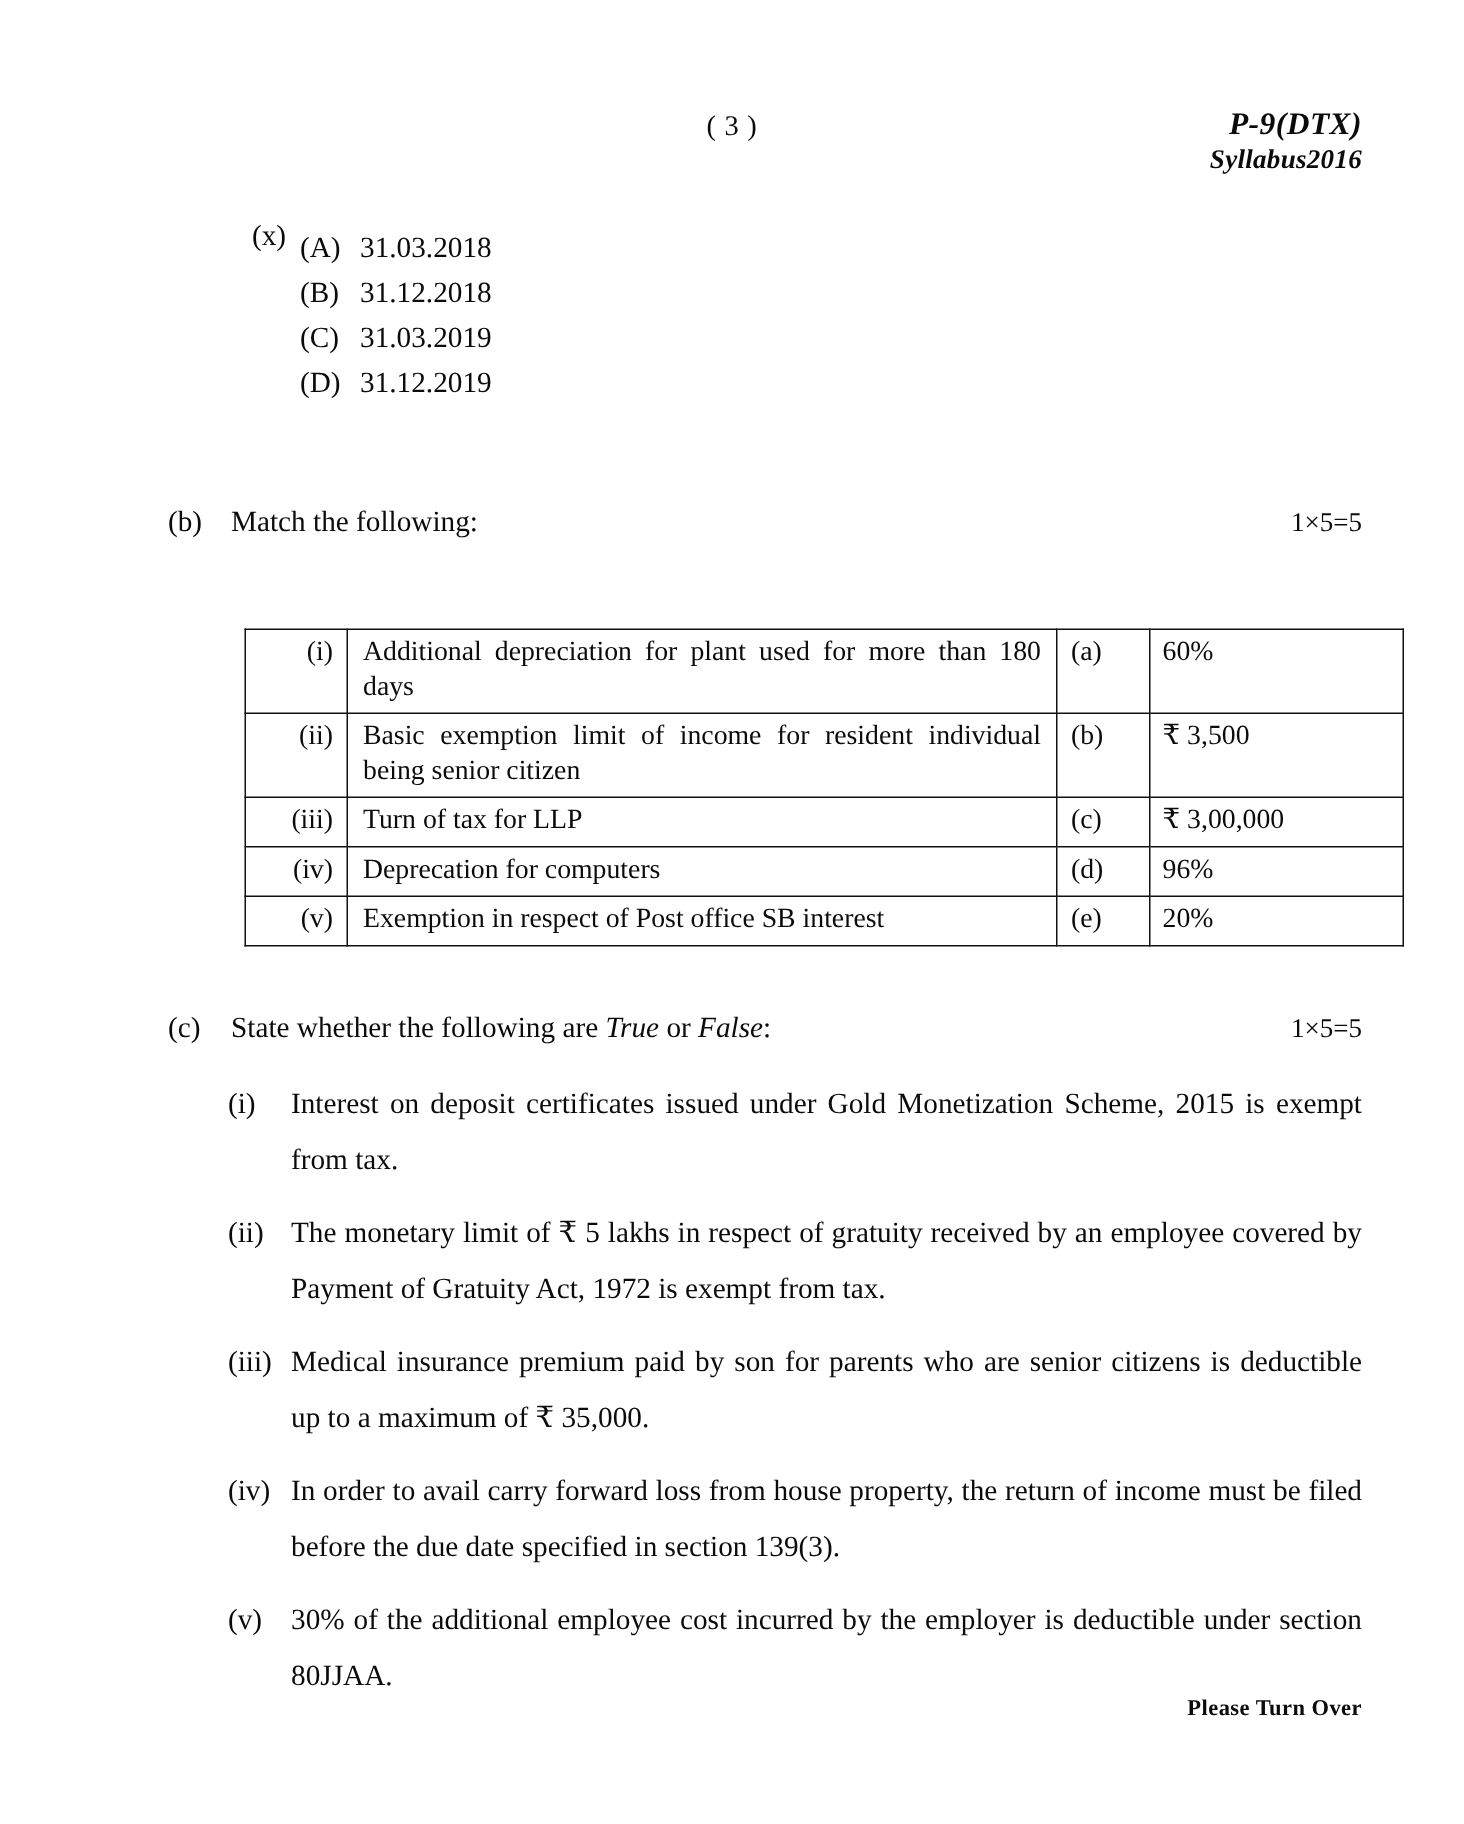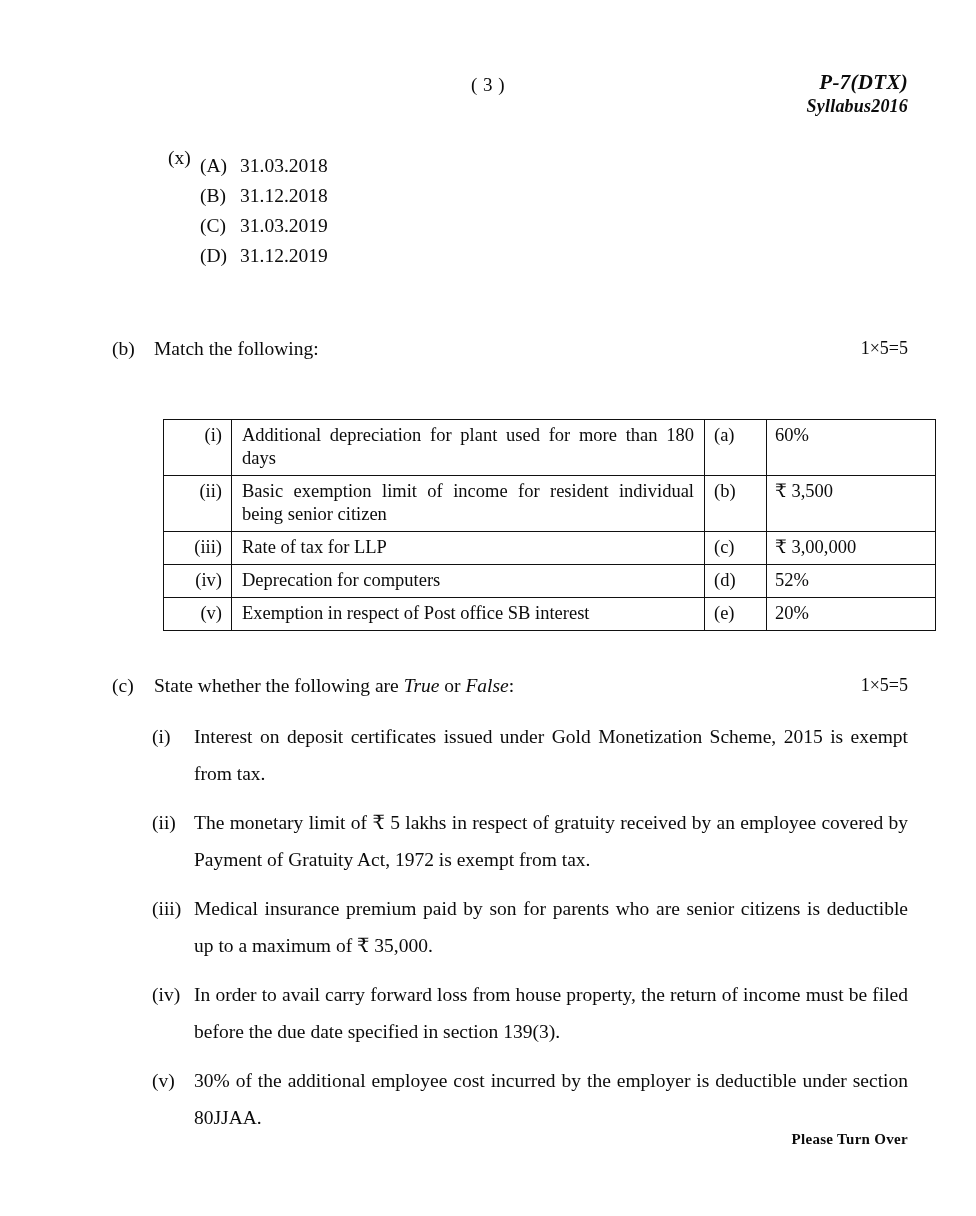--- a/index.html
+++ b/index.html
@@ -200,21 +200,21 @@
     letter-spacing: 0.3px;
   }
 </style>
 </head>
 <body>
 
 <div class="page">
 
   <div class="header">
     <div class="page-number">( 3 )</div>
-    <div class="header-code">P-7(DTX)</div>
+    <div class="header-code">P-9(DTX)</div>
     <div class="header-syllabus">Syllabus2016</div>
   </div>
 
   <div class="q-x">
     <div class="q-x-head">
       <span class="q-x-marker">(x)</span>
     </div>
     <div class="q-x-options">
       <div class="opt-row">
         <span class="opt-label">(A)</span>
@@ -249,29 +249,29 @@
         <td class="col-val">60%</td>
       </tr>
       <tr>
         <td class="col-num">(ii)</td>
         <td class="col-desc">Basic exemption limit of income for resident individual being senior citizen</td>
         <td class="col-alpha">(b)</td>
         <td class="col-val rupee">₹ 3,500</td>
       </tr>
       <tr>
         <td class="col-num">(iii)</td>
-        <td class="col-desc">Rate of tax for LLP</td>
+        <td class="col-desc">Turn of tax for LLP</td>
         <td class="col-alpha">(c)</td>
         <td class="col-val rupee">₹ 3,00,000</td>
       </tr>
       <tr>
         <td class="col-num">(iv)</td>
         <td class="col-desc">Deprecation for computers</td>
         <td class="col-alpha">(d)</td>
-        <td class="col-val">52%</td>
+        <td class="col-val">96%</td>
       </tr>
       <tr>
         <td class="col-num">(v)</td>
         <td class="col-desc">Exemption in respect of Post office SB interest</td>
         <td class="col-alpha">(e)</td>
         <td class="col-val">20%</td>
       </tr>
     </tbody>
   </table>
 

